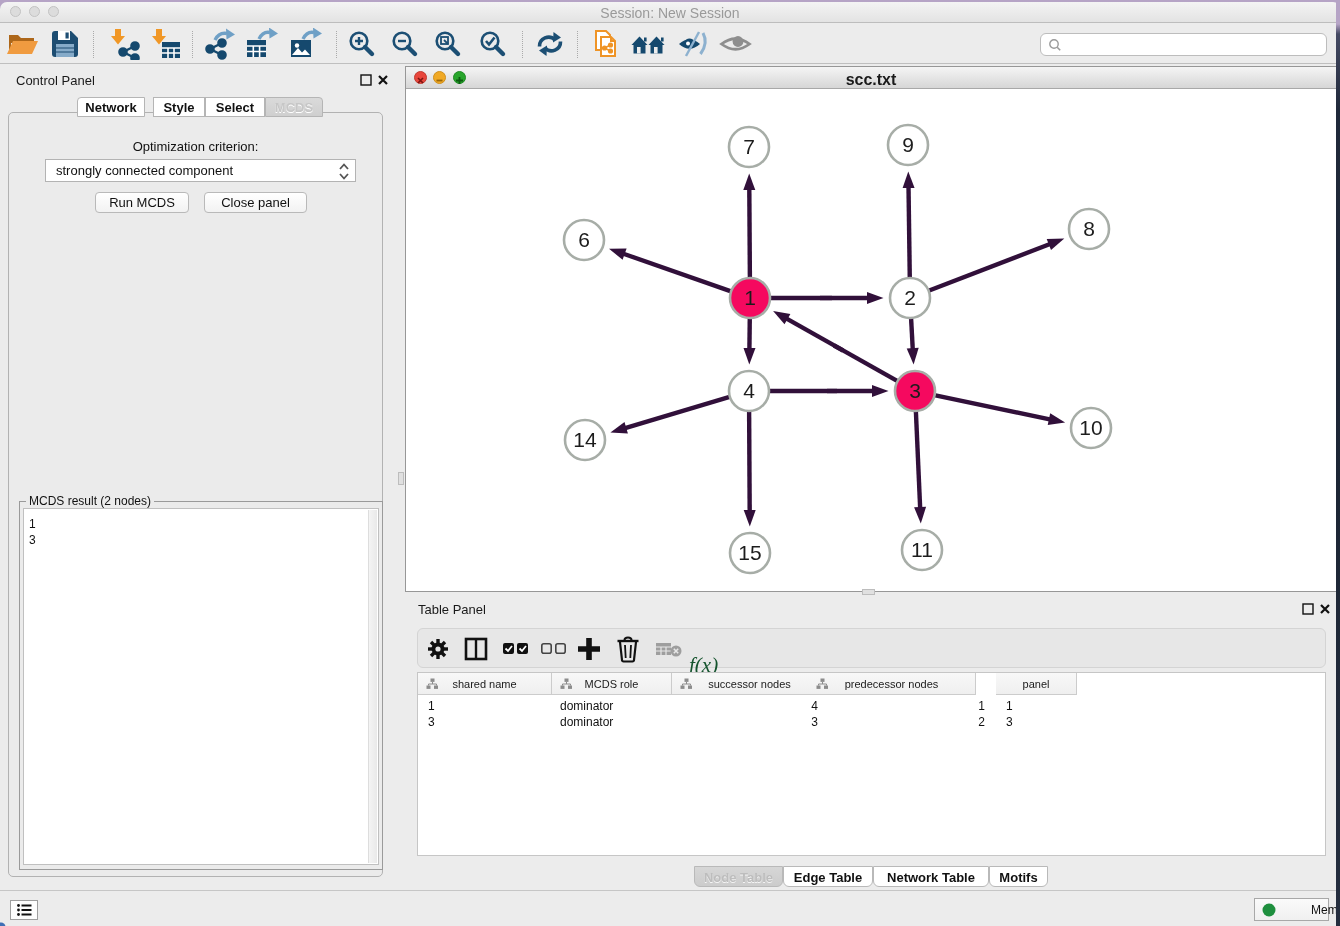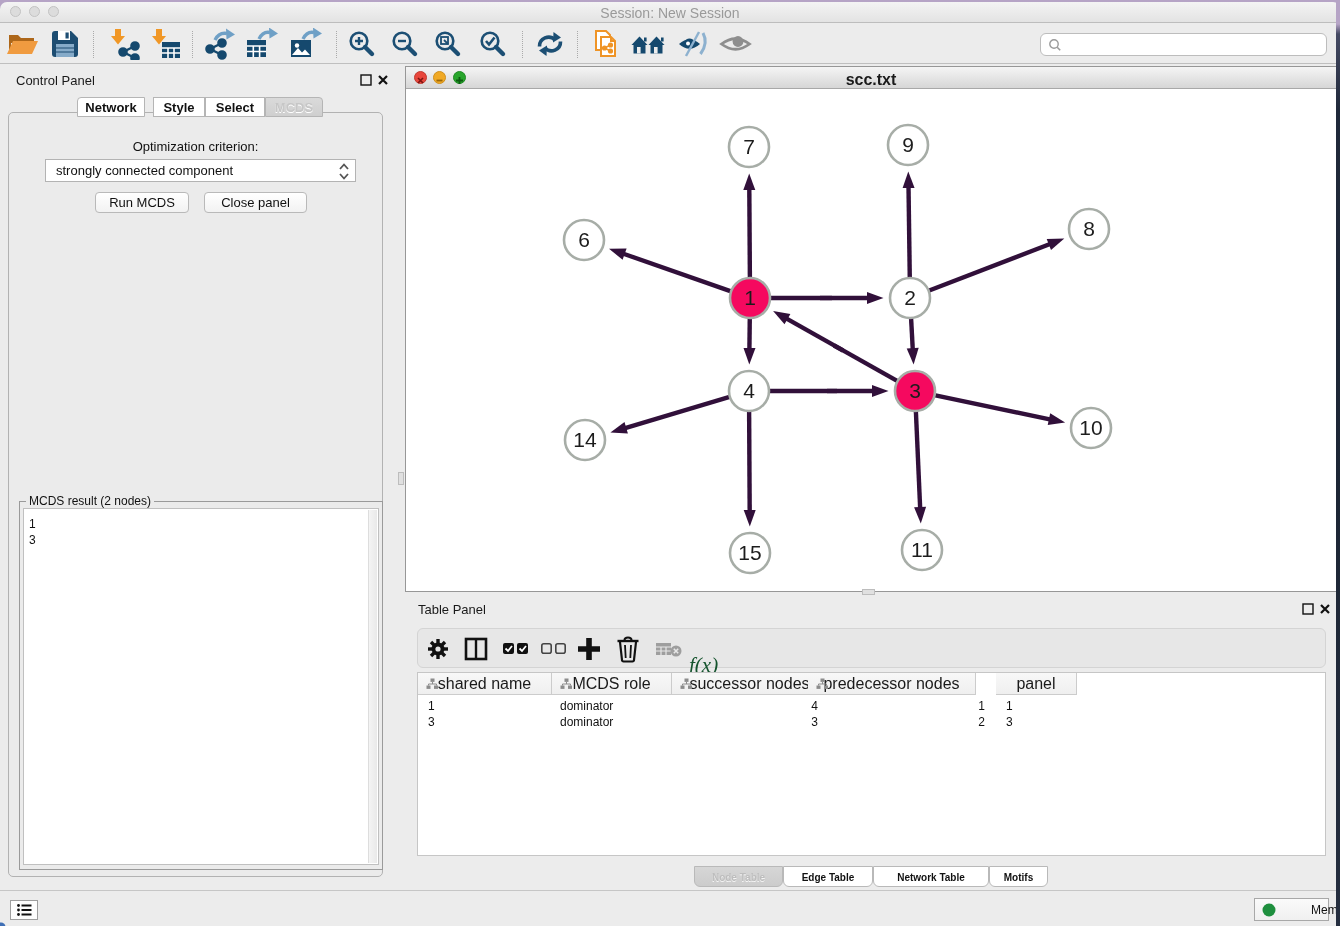--- a/index.html
+++ b/index.html
@@ -38,23 +38,23 @@
 svg.graph text { font-size:21px; fill:#1c1c1c; text-anchor:middle; }
 svg.graph line { stroke:#31103a; stroke-width:4.4; }
 svg.graph polygon { fill:#31103a; }
 svg.graph circle.n { fill:#fff; stroke:#a7ada7; stroke-width:2.6; }
 svg.graph circle.sel { fill:#f5095f; stroke:#a7ada7; stroke-width:2.6; }
 
 
 #tpanel { left:405px; top:594px; width:935px; height:296px; background:#ececec; }
 #ttoolbar { position:absolute; left:12px; top:34px; width:909px; height:40px; background:#e7e7e7; border:1px solid #d4d4d4; border-radius:6px; }
 #ttable { position:absolute; left:12px; top:78px; width:909px; height:184px; background:#fff; border:1px solid #c6c6c6; }
-.th { position:absolute; top:0; height:22px; background:linear-gradient(#f8f8f8,#efefef); border-right:1px solid #ccc; border-bottom:1px solid #ccc; font-size:16px; color:#1a1a1a; text-align:center; line-height:22px; }
+.th { position:absolute; top:0; height:22px; background:linear-gradient(#f8f8f8,#efefef); border-right:1px solid #ccc; border-bottom:1px solid #ccc; font-size:11px; color:#1a1a1a; text-align:center; line-height:22px; }
 .cell { position:absolute; font-size:12px; color:#111; height:16px; line-height:16px; }
-.btab { position:absolute; top:272px; height:21px; background:#fff; border:1px solid #b9b9b9; border-radius:0 0 6px 6px; font-size:10px; font-weight:bold; color:#111; text-align:center; line-height:21px; }
+.btab { position:absolute; top:272px; height:21px; background:#fff; border:1px solid #b9b9b9; border-radius:0 0 6px 6px; font-size:13px; font-weight:bold; color:#111; text-align:center; line-height:21px; }
 .btabsel { background:linear-gradient(#d6d6d6,#cccccc); color:#bdbdbd; text-shadow:0 1px 0 #f5f5f5; }
 
 
 #statusbar { left:0; top:890px; width:1340px; height:36px; background:#ececec; border-top:1px solid #c6c6c6; }
 #memorybtn { position:absolute; left:1254px; top:7px; width:75px; height:23px; background:linear-gradient(#fafafa,#f0f0f0); border:1px solid #a8a8a8; font-size:12px; color:#111; }
 #listbtn { position:absolute; left:10px; top:9px; width:28px; height:20px; background:#fdfdfd; border:1px solid #9e9e9e; }
 </style>
 </head>
 <body>
 <div class="abs" id="topstripe"></div>

